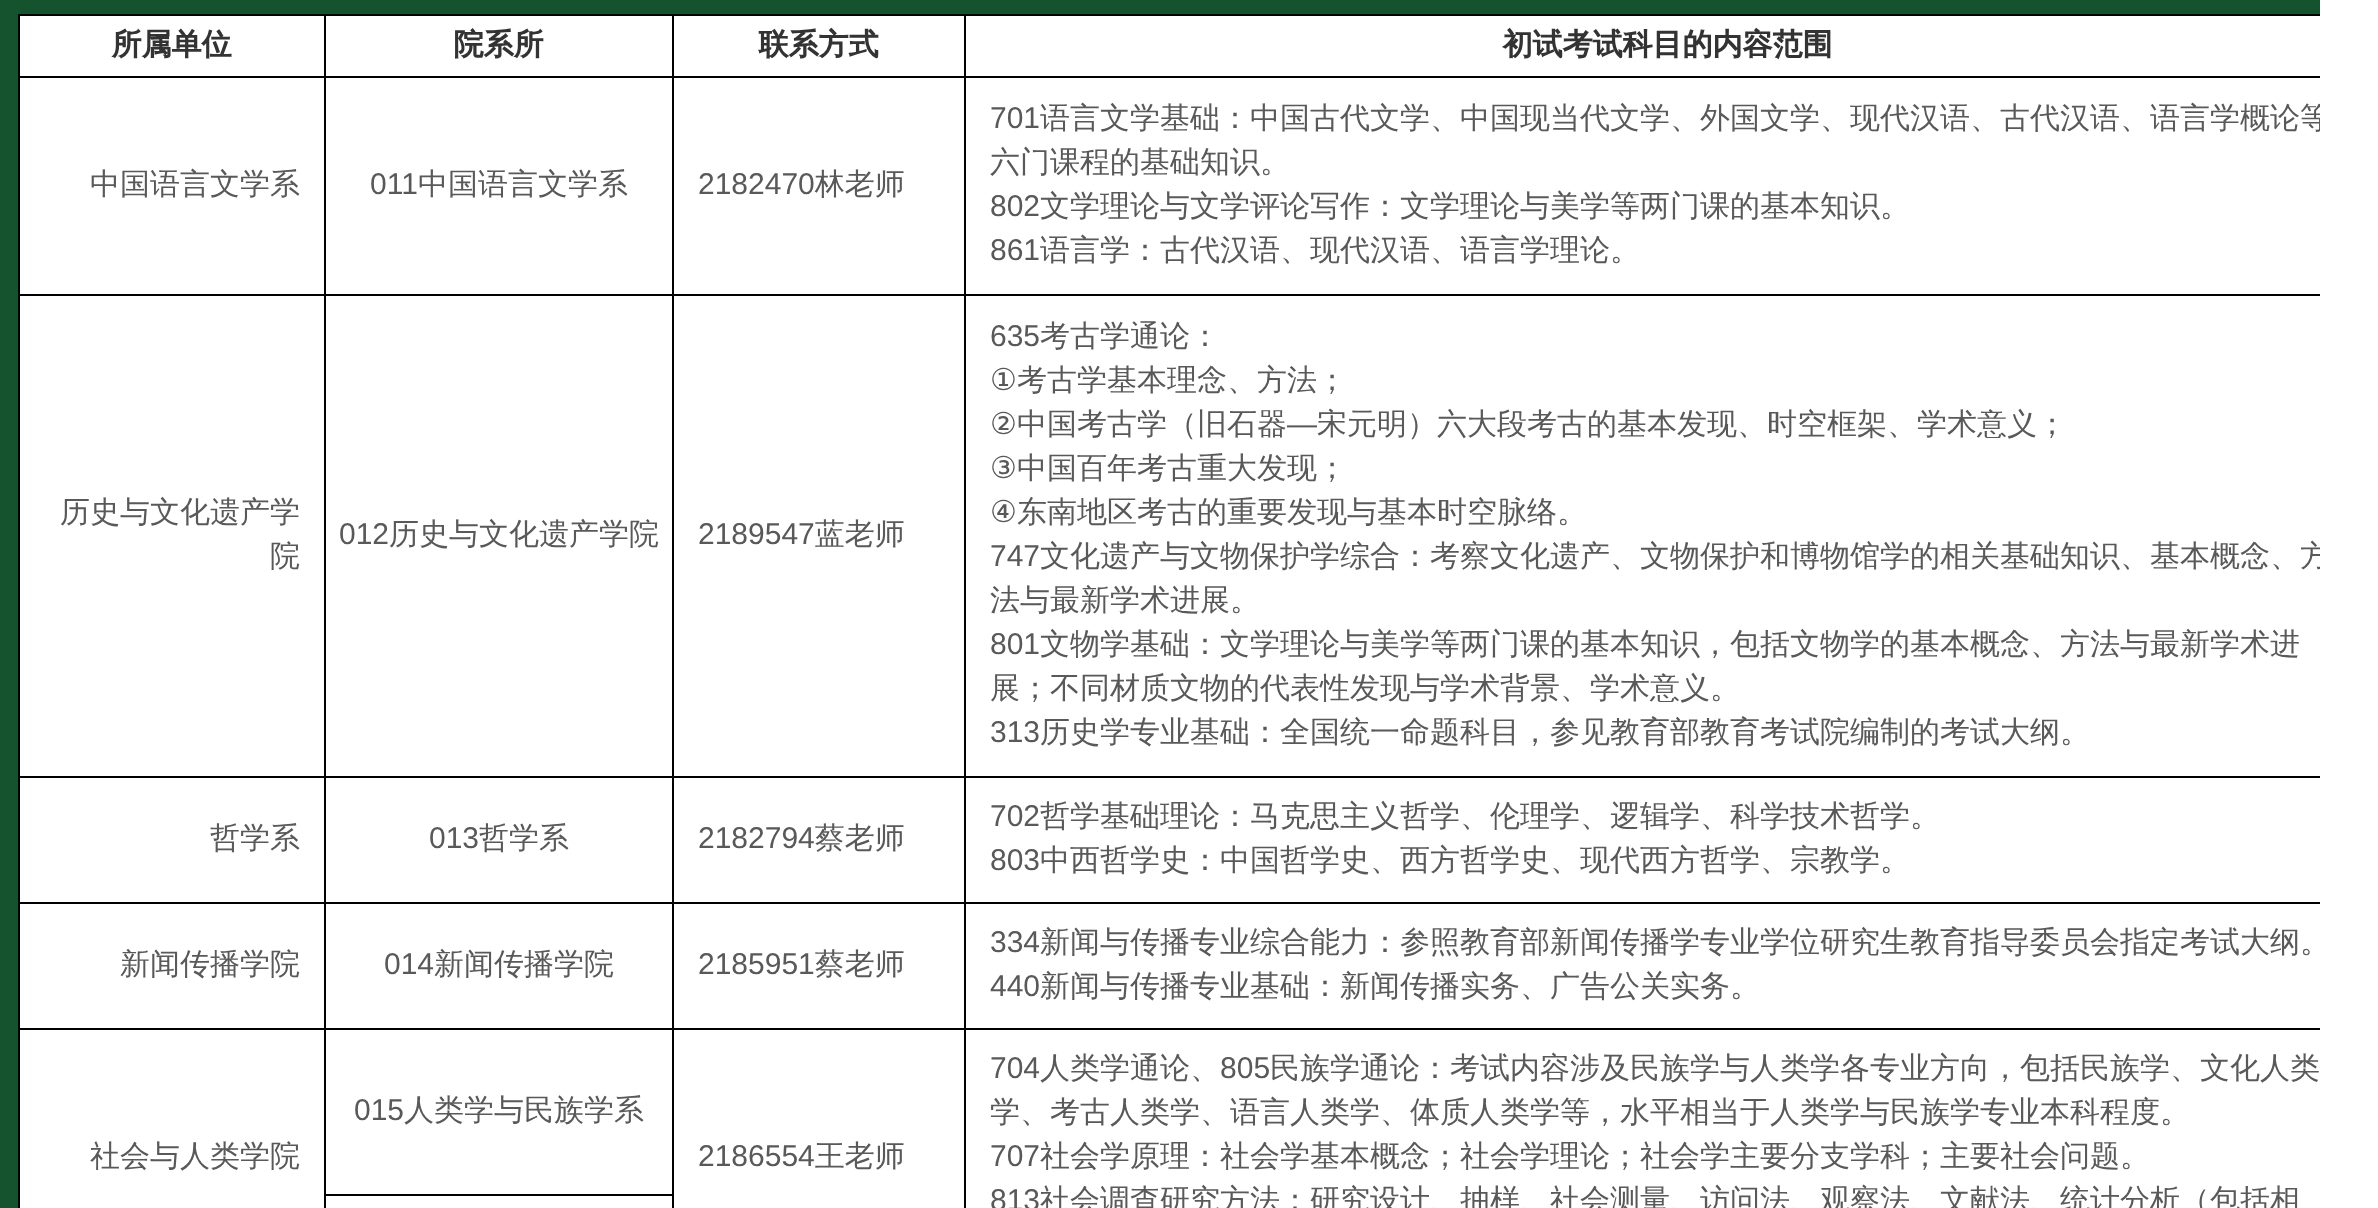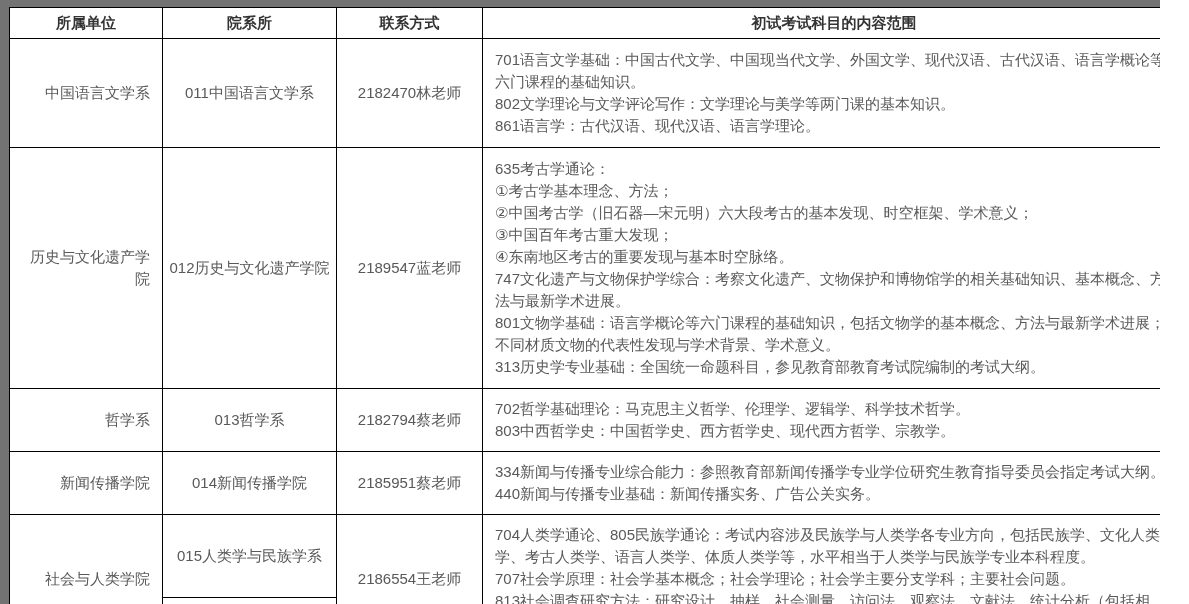--- a/index.html
+++ b/index.html
@@ -5,21 +5,21 @@
   html, body {
     margin: 0;
     padding: 0;
     background: #ffffff;
   }
   .page {
     position: relative;
     width: 1160px;
     height: 604px;
     overflow: hidden;
-    background: #737373;
+    background: #14532d;
     font-family: "Liberation Sans", "DejaVu Sans", sans-serif;
   }
   table.tbl {
     position: absolute;
     left: 9px;
     top: 7px;
     width: 1176px;
     border-collapse: collapse;
     table-layout: fixed;
     background: #ffffff;
@@ -44,21 +44,21 @@
     text-align: right;
     vertical-align: middle;
     padding: 2px 12px;
   }
   td.cell-dept {
     text-align: center;
     vertical-align: middle;
     padding: 4px 6px;
   }
   td.cell-contact {
-    text-align: center;
+    text-align: left;
     vertical-align: middle;
     padding: 2px 12px;
   }
   td.cell-content {
     text-align: left;
     vertical-align: middle;
     padding: 9px 12px;
   }
   td.cell-content .content-line {
     margin: 0;
@@ -99,21 +99,21 @@
           <td class="cell-unit">历史与文化遗产学院</td>
           <td class="cell-dept">012历史与文化遗产学院</td>
           <td class="cell-contact">2189547蓝老师</td>
           <td class="cell-content">
             <div class="content-line">635考古学通论：</div>
             <div class="content-line">①考古学基本理念、方法；</div>
             <div class="content-line">②中国考古学（旧石器—宋元明）六大段考古的基本发现、时空框架、学术意义；</div>
             <div class="content-line">③中国百年考古重大发现；</div>
             <div class="content-line">④东南地区考古的重要发现与基本时空脉络。</div>
             <div class="content-line">747文化遗产与文物保护学综合：考察文化遗产、文物保护和博物馆学的相关基础知识、基本概念、方法与最新学术进展。</div>
-            <div class="content-line">801文物学基础：语言学概论等六门课程的基础知识，包括文物学的基本概念、方法与最新学术进展；不同材质文物的代表性发现与学术背景、学术意义。</div>
+            <div class="content-line">801文物学基础：文学理论与美学等两门课的基本知识，包括文物学的基本概念、方法与最新学术进展；不同材质文物的代表性发现与学术背景、学术意义。</div>
             <div class="content-line">313历史学专业基础：全国统一命题科目，参见教育部教育考试院编制的考试大纲。</div>
           </td>
         </tr>
         <tr style="height: 55px;">
           <td class="cell-unit">哲学系</td>
           <td class="cell-dept">013哲学系</td>
           <td class="cell-contact">2182794蔡老师</td>
           <td class="cell-content">
             <div class="content-line">702哲学基础理论：马克思主义哲学、伦理学、逻辑学、科学技术哲学。</div>
             <div class="content-line">803中西哲学史：中国哲学史、西方哲学史、现代西方哲学、宗教学。</div>

